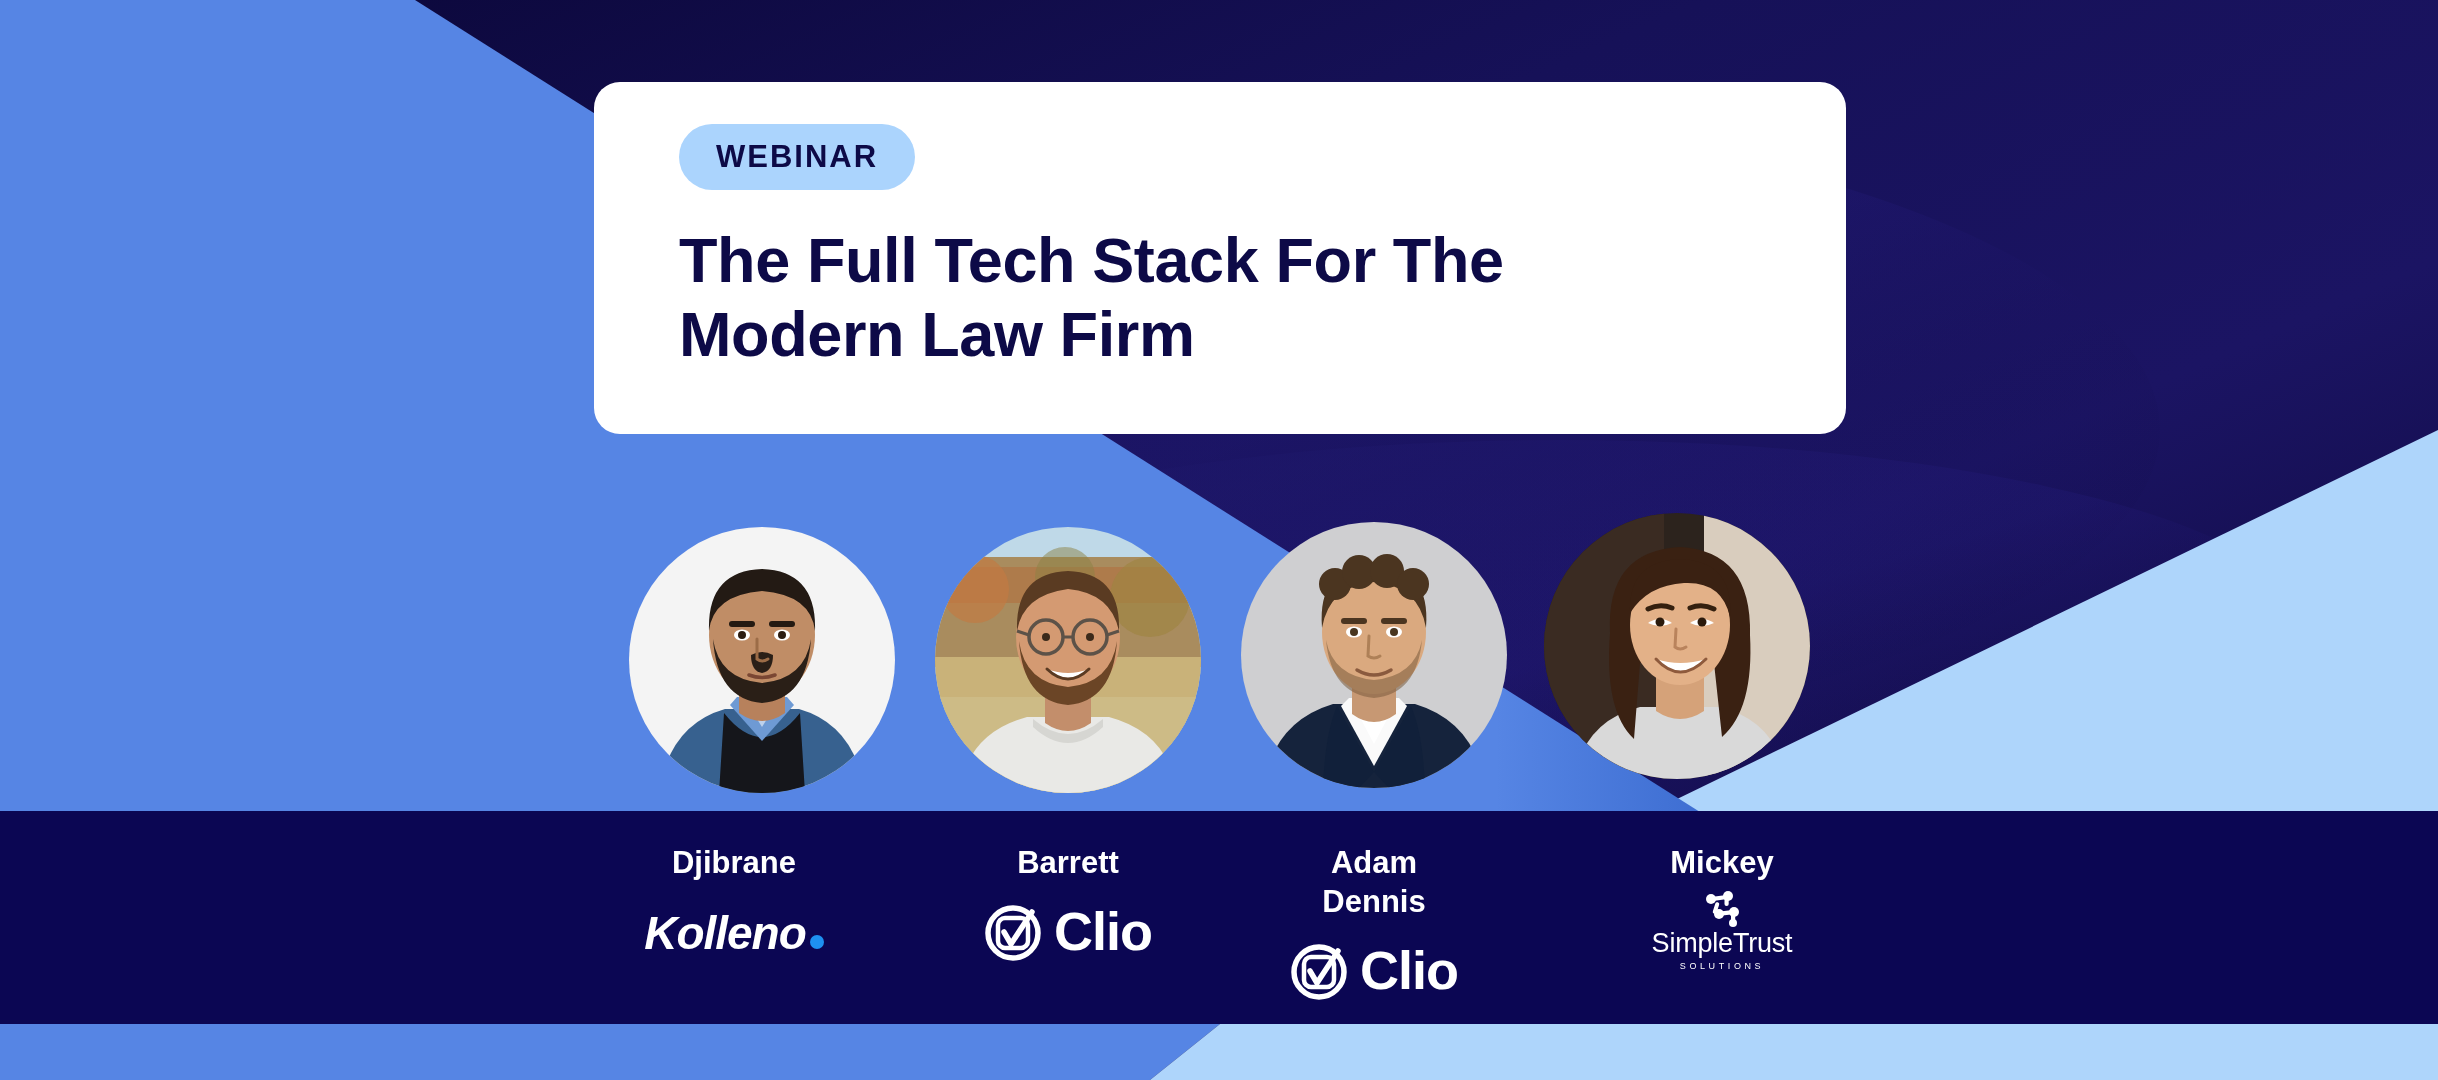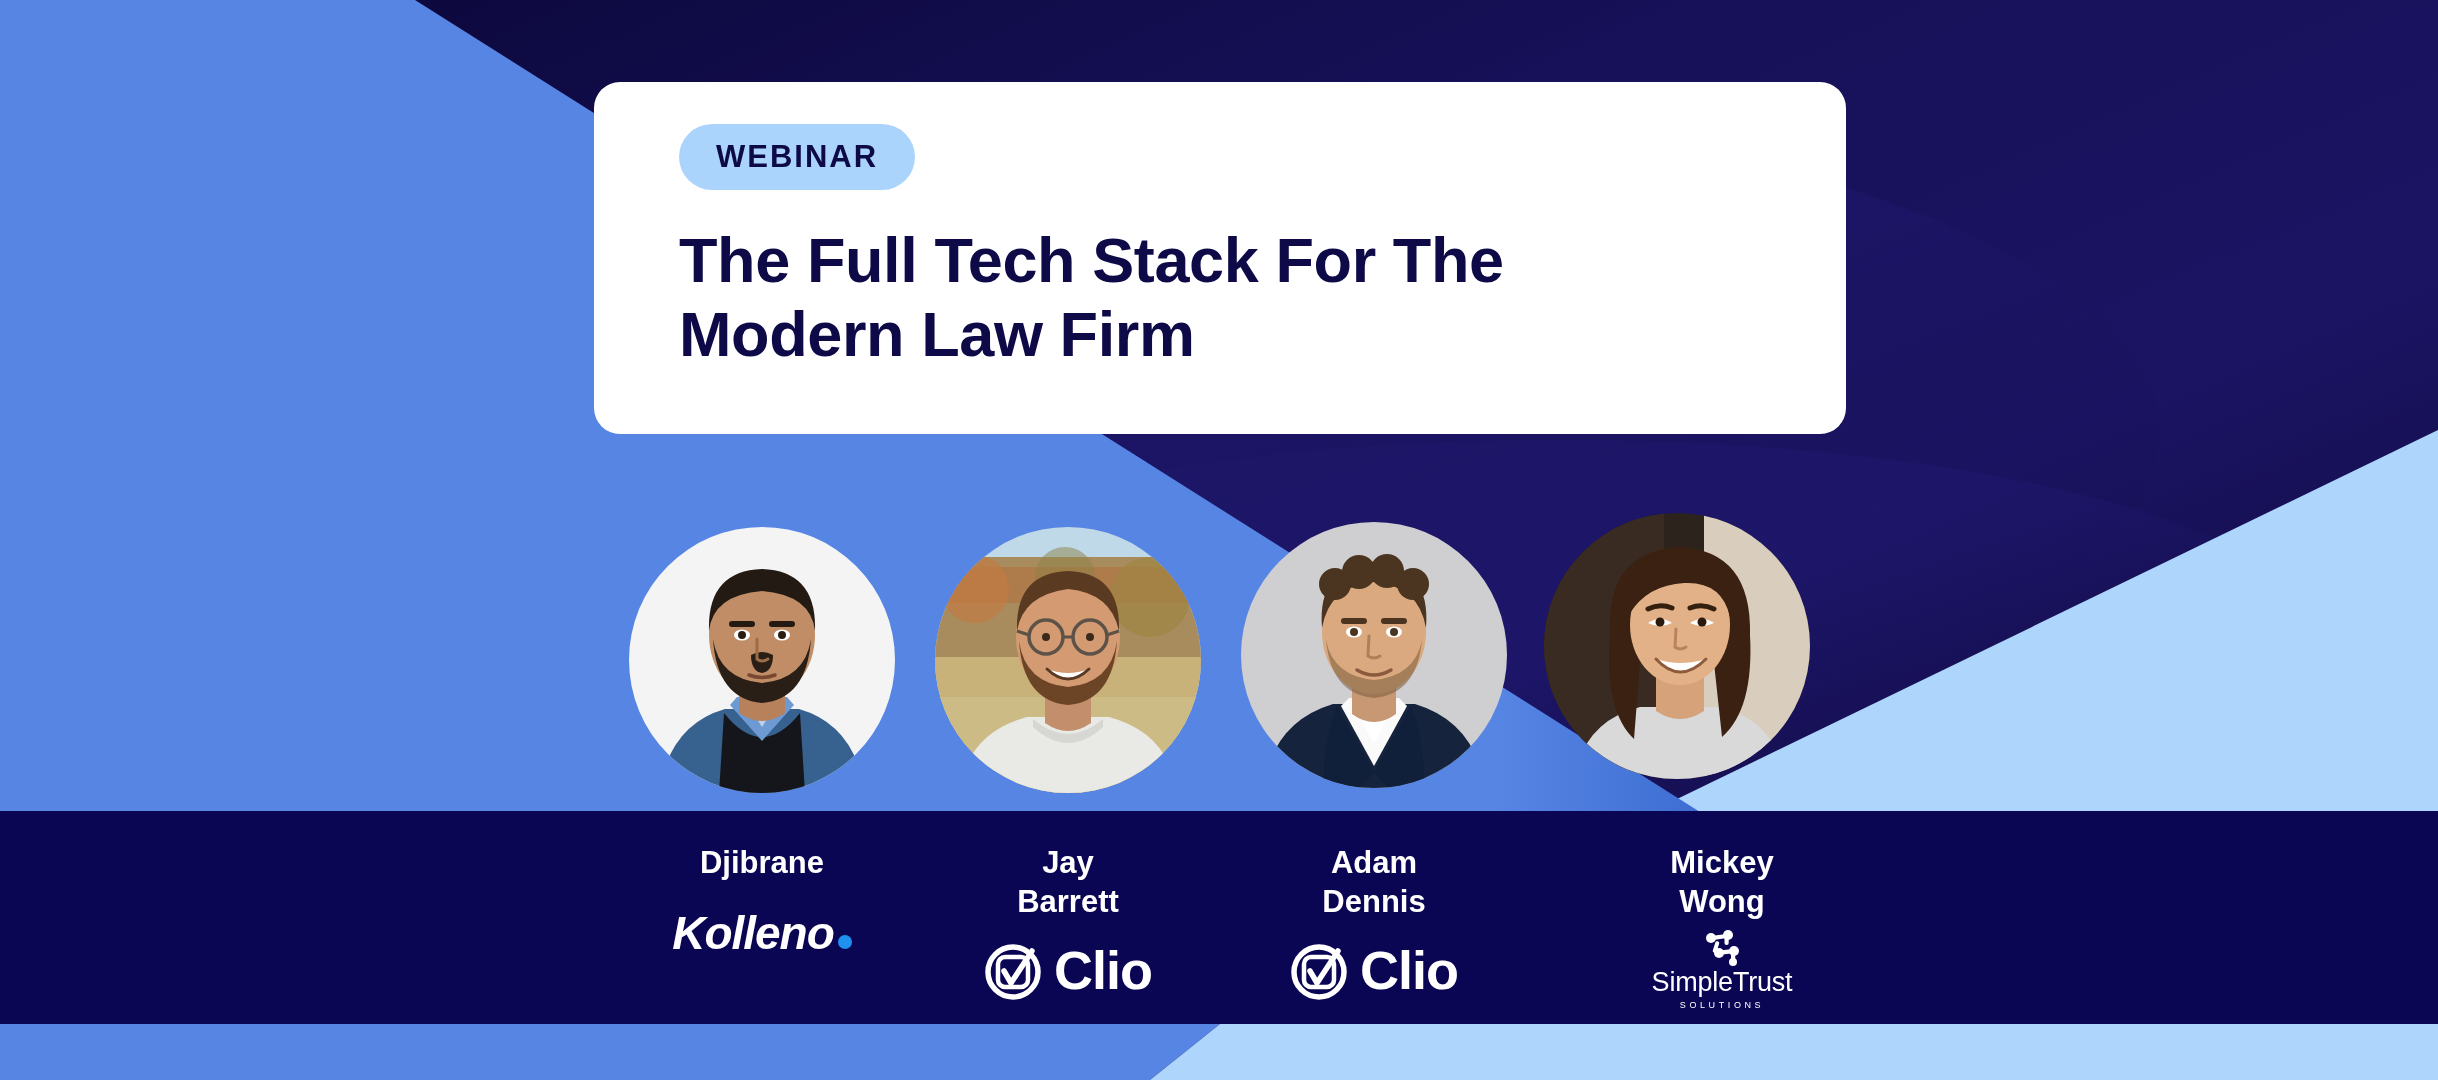--- a/index.html
+++ b/index.html
@@ -89,21 +89,21 @@
     background: #0B0653;
   }
 
   .speaker-col {
     position: absolute;
     top: 0;
     width: 300px;
     text-align: center;
     color: #FFFFFF;
   }
-  #speaker-col-0 { left: 612px; }
+  #speaker-col-0 { left: 584px; }
   #speaker-col-1 { left: 918px; }
   #speaker-col-2 { left: 1224px; }
   #speaker-col-3 { left: 1572px; }
 
   .speaker-name {
     margin-top: 33px;
     font-size: 31px;
     font-weight: bold;
     line-height: 1.25;
     color: #FFFFFF;
@@ -361,21 +361,20 @@
       </div>
       <div class="speaker-logo">
         <div class="kolleno-word">
           <span>Kolleno</span><span class="kolleno-dot"></span>
         </div>
       </div>
     </div>
 
     <div class="speaker-col" id="speaker-col-1">
       <div class="speaker-name">
-        <div>Jay</div>
         <div>Barrett</div>
       </div>
       <div class="speaker-logo">
         <div class="clio-lockup">
           <span>
             <svg width="58" height="58" viewBox="0 0 58 58">
               <circle cx="29" cy="29" r="25" fill="none" stroke="#FFFFFF" stroke-width="5.5"></circle>
               <rect x="14" y="14" width="30" height="30" rx="7" fill="none" stroke="#FFFFFF" stroke-width="4.5"></rect>
               <path d="M20 28 L27 40 L48 8" fill="none" stroke="#FFFFFF" stroke-width="5.5" stroke-linecap="round" stroke-linejoin="round"></path>
             </svg>
@@ -400,21 +399,20 @@
             </svg>
           </span>
           <span class="clio-word">Clio</span>
         </div>
       </div>
     </div>
 
     <div class="speaker-col" id="speaker-col-3">
       <div class="speaker-name">
         <div>Mickey</div>
-        <div>Wong</div>
       </div>
       <div class="speaker-logo" style="height:76px;margin-top:10px;">
         <div class="st-lockup">
           <span>
             <svg width="40" height="38" viewBox="0 0 40 38">
               <g fill="#FFFFFF">
                 <circle cx="9" cy="9" r="5"></circle>
                 <circle cx="26" cy="6" r="5"></circle>
                 <rect x="7" y="6" width="20" height="4.2" rx="2.1" transform="rotate(-8 17 8)"></rect>
                 <rect x="22.5" y="4" width="4.2" height="12" rx="2.1"></rect>

